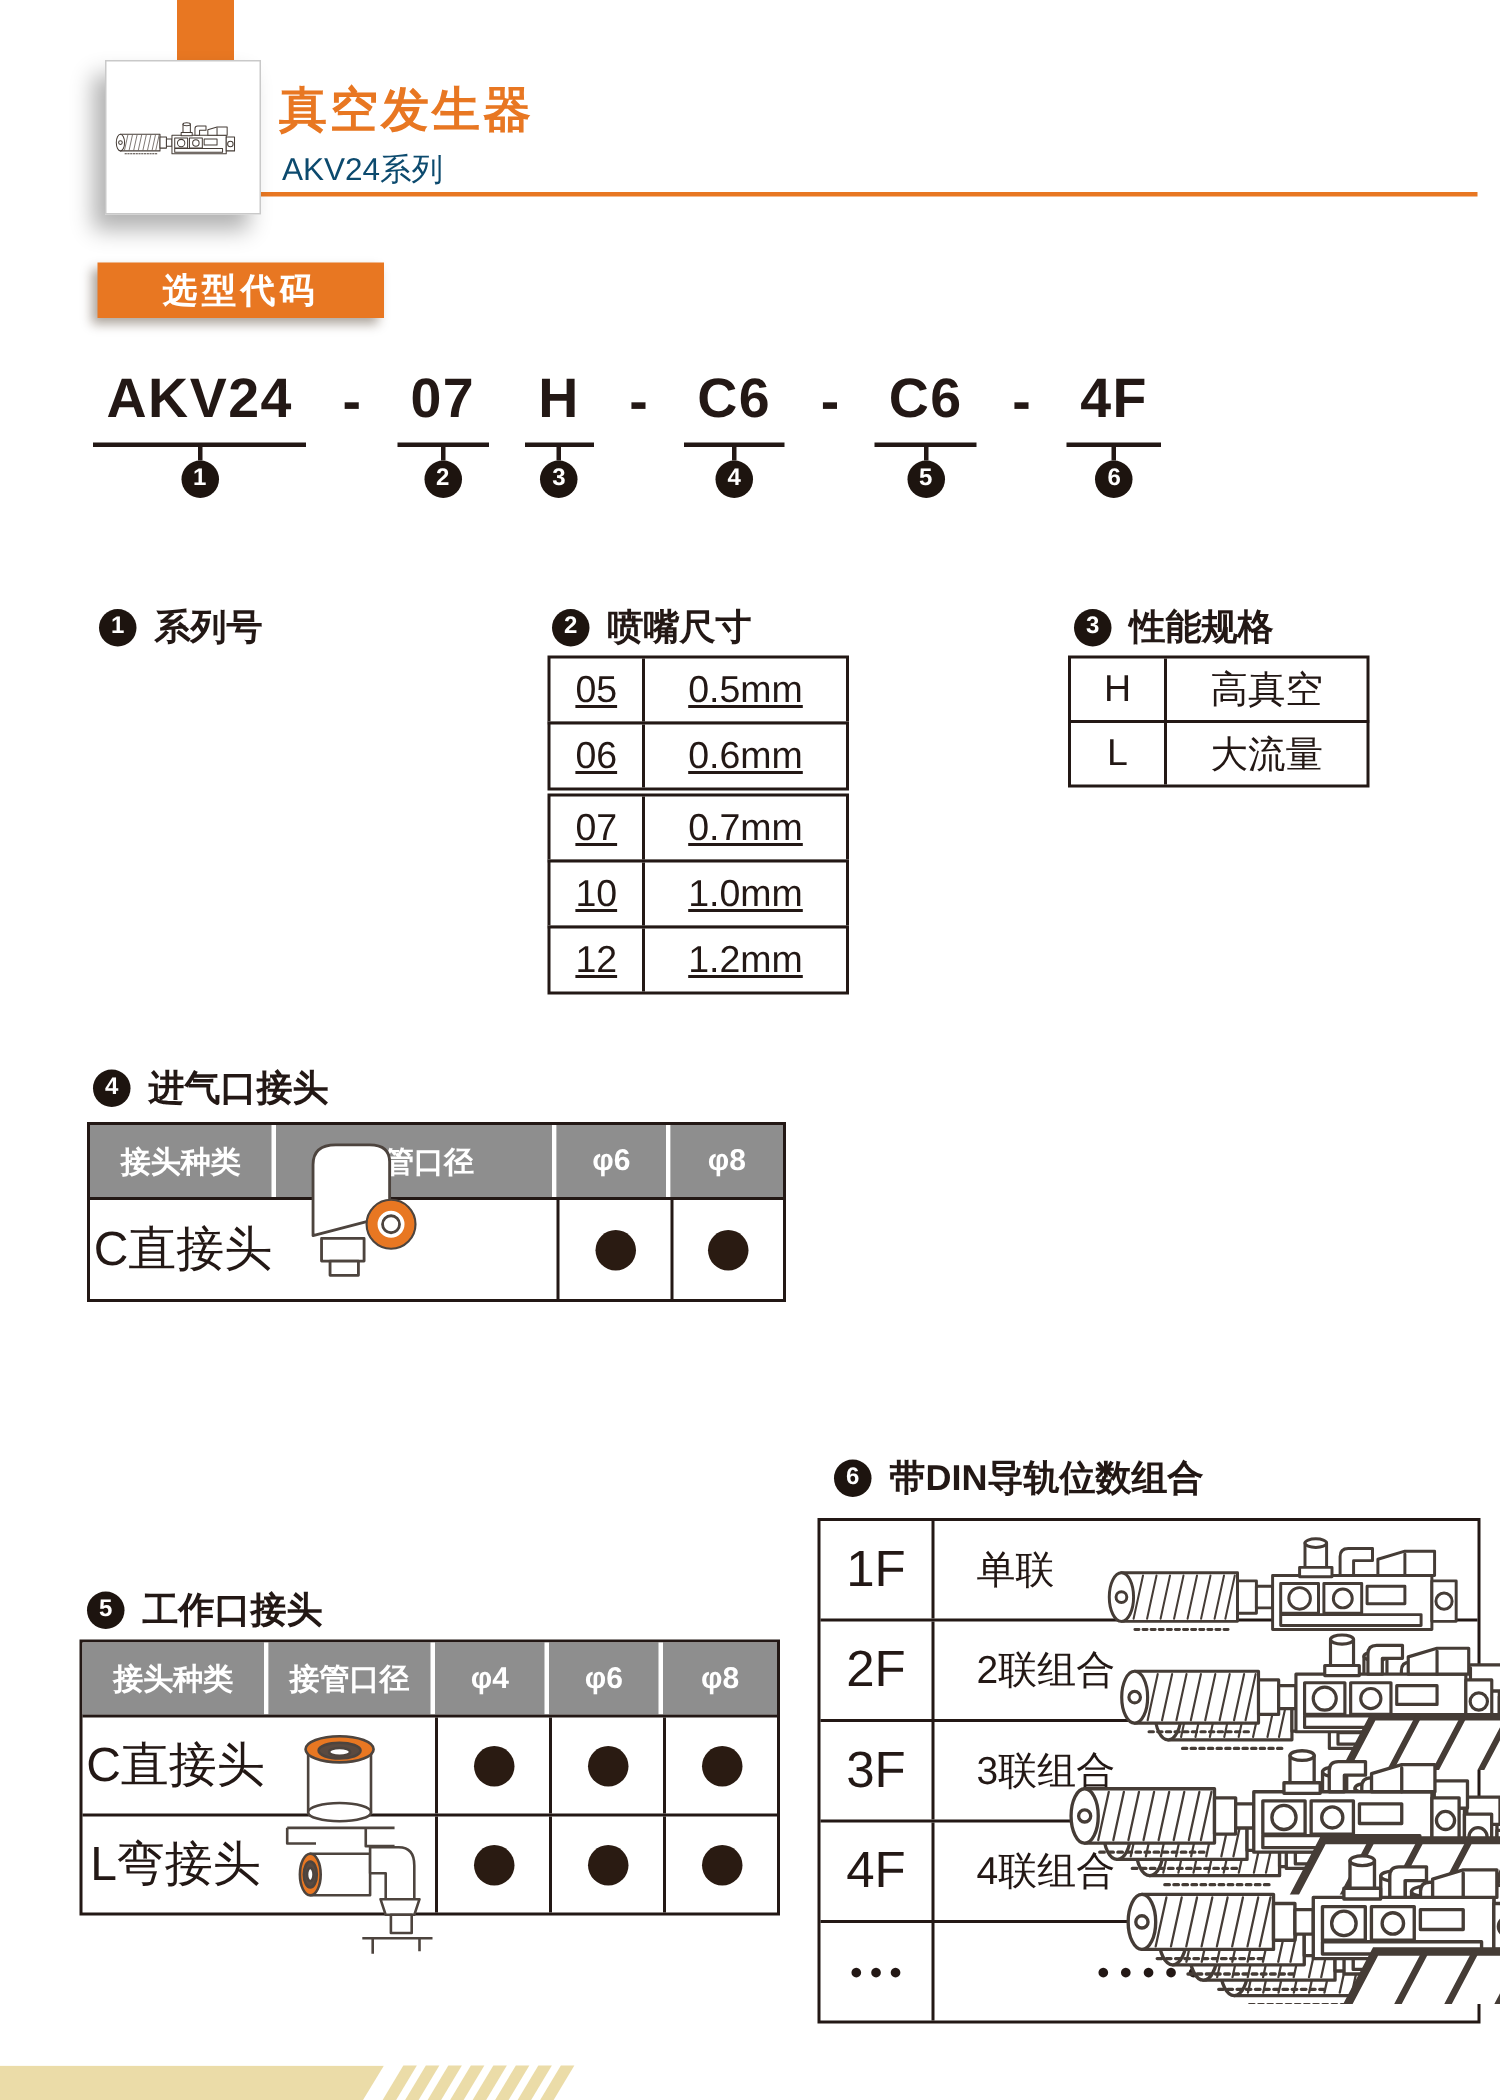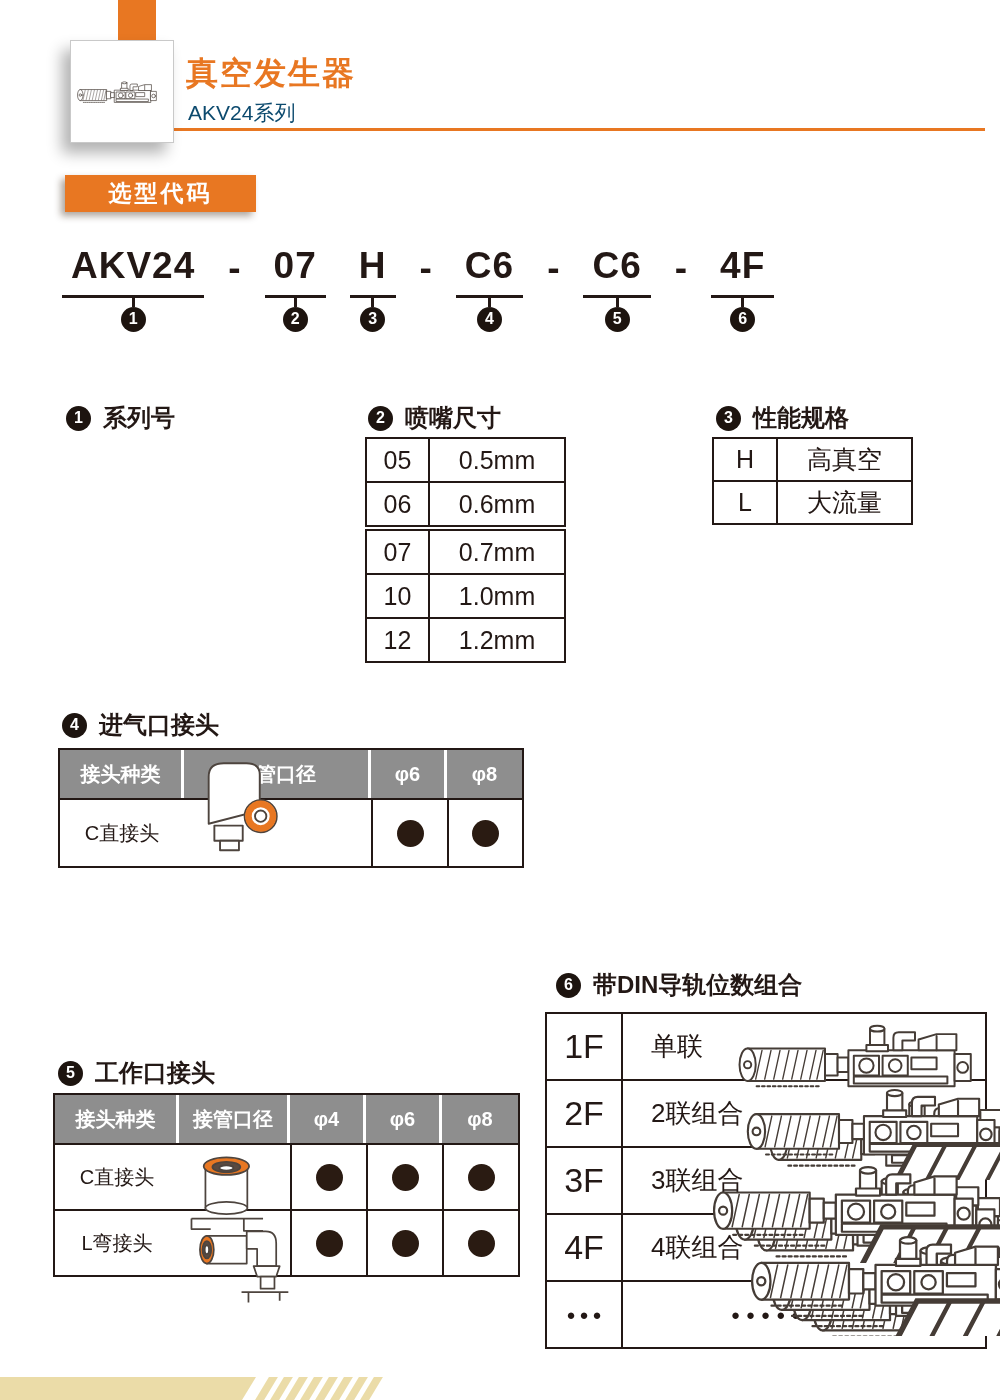--- a/index.html
+++ b/index.html
@@ -37,35 +37,35 @@
   #sec5{left:58px;top:1057px;}
   #sec6{left:556px;top:969px;}
 
   
   .simple-table{position:absolute;}
   .simple-table .trow{display:flex;border:2px solid #231815;margin-top:-2px;background:#fff;}
   .simple-table .trow:first-child{margin-top:0;}
   .simple-table .trow.gap{margin-top:2px;}
   .simple-table .c1{border-right:2px solid #231815;display:flex;align-items:center;justify-content:center;}
   .simple-table .c2{flex:1;display:flex;align-items:center;justify-content:center;}
-  .nz{left:365px;top:437px;width:201px;font-size:25px;}
+  .nz{left:365px;top:437px;width:201px;font-size:25px;text-decoration:underline;}
   .nz .trow{height:42px;}
   .nz .c1{width:61px;}
   .pf{left:712px;top:437px;width:201px;font-size:25px;}
   .pf .trow{height:41px;}
   .pf .c1{width:62px;}
 
   
   .conn-table{position:absolute;border:2px solid #231815;background:#fff;}
   .conn-table .thead{display:flex;}
   .conn-table .hc{background:#8E8E8E;color:#fff;font-weight:bold;font-size:20px;
                   display:flex;align-items:center;justify-content:center;border-right:3px solid #fff;box-sizing:border-box;}
   .conn-table .hc:last-child{border-right:none;}
   .conn-table .trow{display:flex;border-top:2px solid #231815;position:relative;}
-  .conn-table .bc{display:flex;align-items:center;justify-content:center;box-sizing:border-box;font-size:20px;text-align:right;}
+  .conn-table .bc{display:flex;align-items:center;justify-content:center;box-sizing:border-box;font-size:32px;text-align:right;}
   .conn-table .bc.dotcol{border-left:2px solid #231815;}
   .dot{width:27px;height:27px;border-radius:50%;background:#2a1b12;}
   .t4{left:58px;top:748px;width:462px;}
   .t4 .thead{height:48px;}
   .t4 .h1{width:124px;} .t4 .h2{width:187px;} .t4 .h3{width:76px;} .t4 .h4{flex:1;}
   .t4 .trow{height:66px;}
   .t4 .b1{width:124px;} .t4 .b2{width:187px;} .t4 .b3{width:76px;} .t4 .b4{flex:1;}
   .t5{left:53px;top:1093px;width:463px;}
   .t5 .thead{height:48px;}
   .t5 .h1{width:124px;} .t5 .h2{width:111px;} .t5 .h3{width:76px;} .t5 .h4{width:76px;} .t5 .h5{flex:1;}

